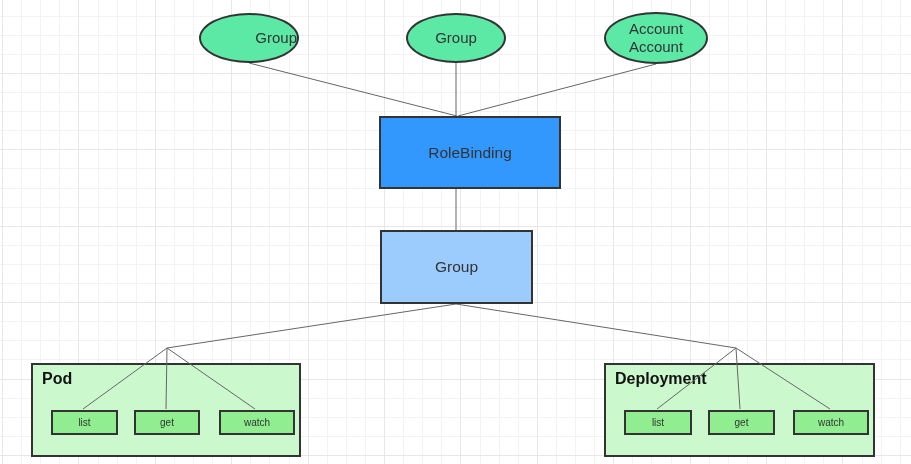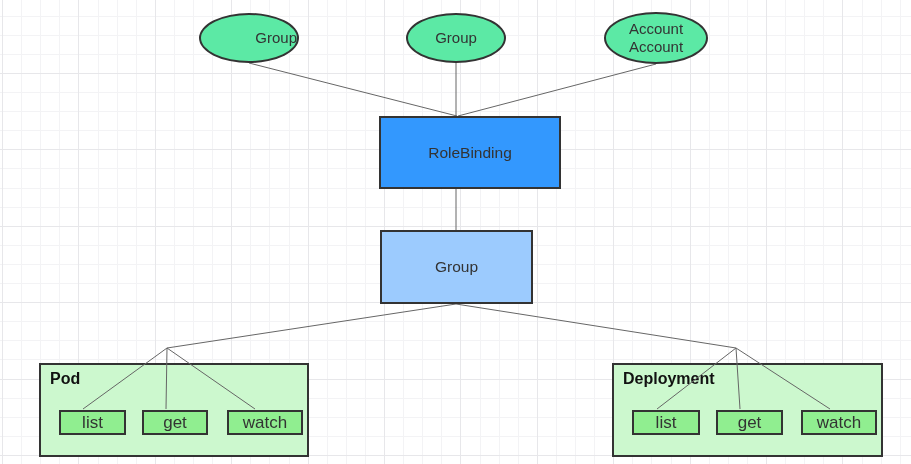--- a/index.html
+++ b/index.html
@@ -18,24 +18,24 @@
       repeating-linear-gradient(0deg,  transparent 0 8px, var(--grid-major) 8px 9px, transparent 9px 76.4px),
       repeating-linear-gradient(90deg, transparent 0 2px, var(--grid-minor) 2px 3px, transparent 3px 19.1px),
       repeating-linear-gradient(0deg,  transparent 0 8px, var(--grid-minor) 8px 9px, transparent 9px 19.1px);
   }
   .node{position:absolute;box-sizing:border-box;display:flex;align-items:center;justify-content:center;
         text-align:center;border:2px solid var(--shape-border);z-index:3;}
   .ellipse{border-radius:50%;background:var(--subject-fill);font-size:15px;line-height:18px;}
   .rect-rolebinding{background:var(--role-binding-fill);font-size:15.5px;}
   .rect-role{background:var(--role-fill);font-size:15.5px;}
   .container{position:absolute;box-sizing:border-box;border:2px solid var(--shape-border);
-             background:var(--resource-container-fill);z-index:1;margin-left:8px;}
+             background:var(--resource-container-fill);z-index:1;}
   .container-title{position:absolute;left:9px;top:5px;font-size:16px;font-weight:bold;color:#111;}
   .verb{position:absolute;box-sizing:border-box;top:45px;height:25px;border:2px solid var(--shape-border);
-        background:var(--verb-fill);display:flex;align-items:center;justify-content:center;font-size:17px;}
+        background:var(--verb-fill);display:flex;align-items:center;justify-content:center;font-size:10px;}
   .label{pointer-events:none;}
   svg.edges{position:absolute;left:0;top:0;z-index:2;}
   svg.edges line{stroke:var(--edge-stroke);stroke-width:1;}
   .sa-label{width:80px;}
 </style>
 </head>
 <body>
 
 <svg class="edges" width="911" height="464">
   <line x1="249" y1="63" x2="457" y2="116"></line>

